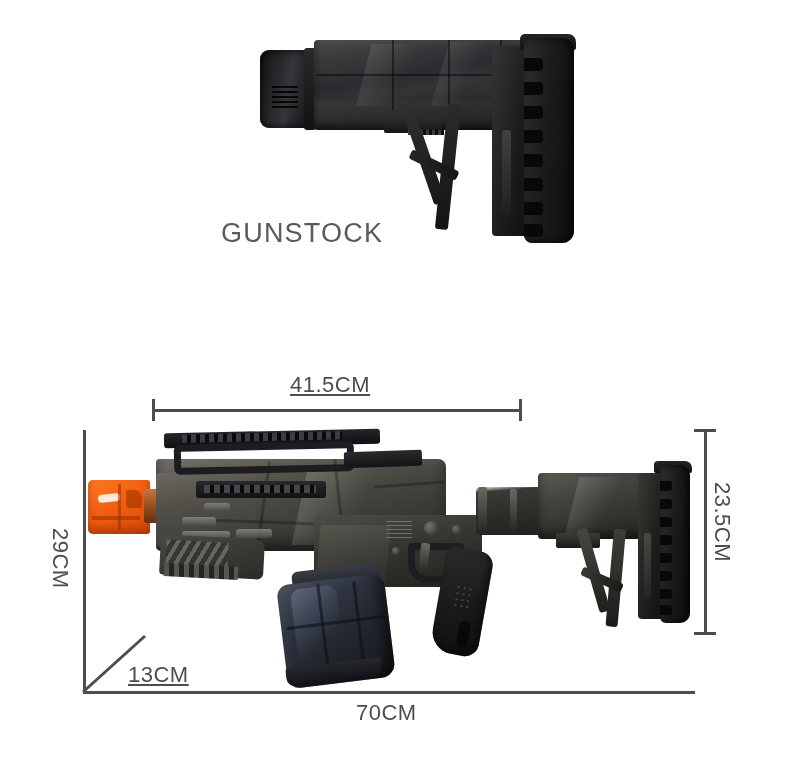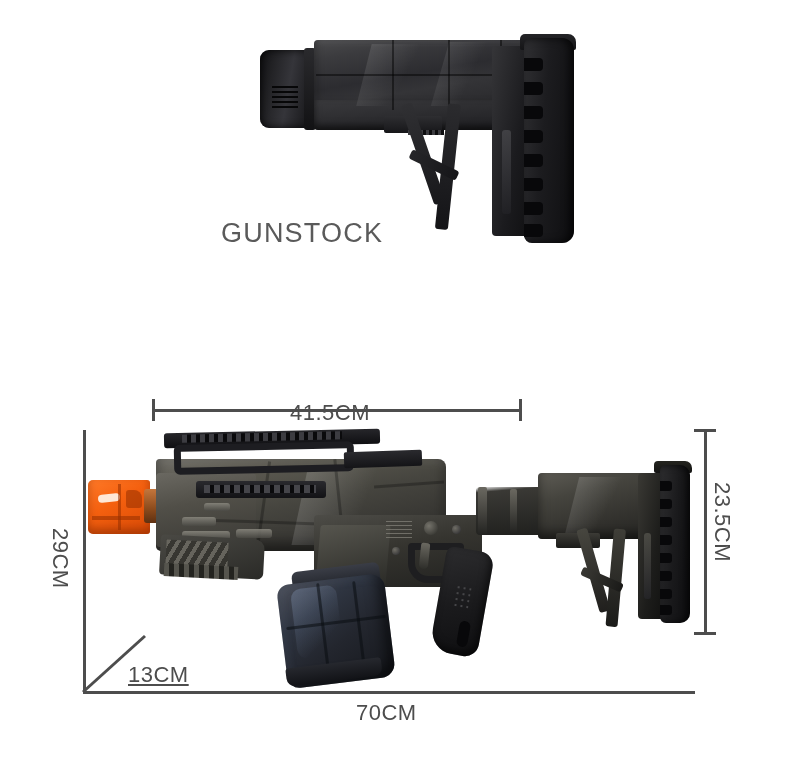--- a/index.html
+++ b/index.html
@@ -806,21 +806,21 @@
       <div class="bl-buttpad-notch" style="top:88px"></div>
       <div class="bl-buttpad-notch" style="top:106px"></div>
       <div class="bl-buttpad-notch" style="top:124px"></div>
       <div class="bl-buttpad-notch" style="top:140px"></div>
     </div>
   </div>
 
   <div class="dimline-h" style="left:152px; top:409px; width:370px;"></div>
   <div class="tick-v" style="left:152px; top:399px; height:22px;"></div>
   <div class="tick-v" style="left:519px; top:399px; height:22px;"></div>
-  <div class="dimtext" style="left:290px; top:400px;">41.5CM</div>
+  <div class="dimtext" style="left:290px; top:372px;text-decoration:underline;">41.5CM</div>
 
   <div class="dimline-v" style="left:83px; top:430px; height:263px;"></div>
   <div class="dimtext rot" style="left:73px; top:528px;">29CM</div>
 
   <div class="dimline-v" style="left:704px; top:429px; height:206px;"></div>
   <div class="tick-h" style="left:694px; top:429px; width:22px;"></div>
   <div class="tick-h" style="left:694px; top:632px; width:22px;"></div>
   <div class="dimtext rot" style="left:735px; top:482px;">23.5CM</div>
 
   <div class="dimline-h" style="left:83px; top:691px; width:612px;"></div>

